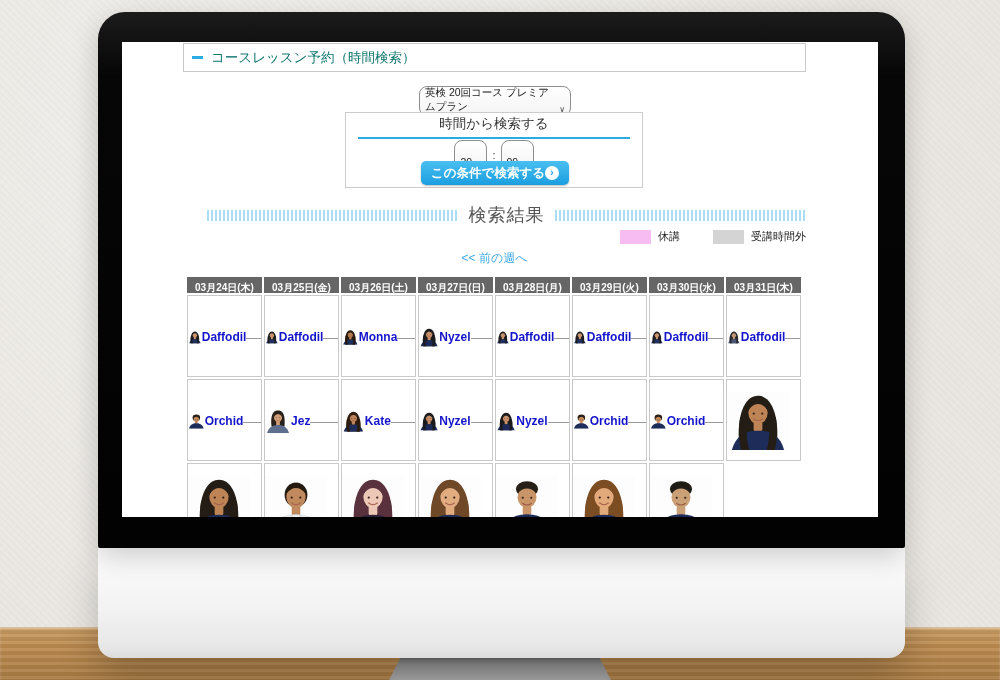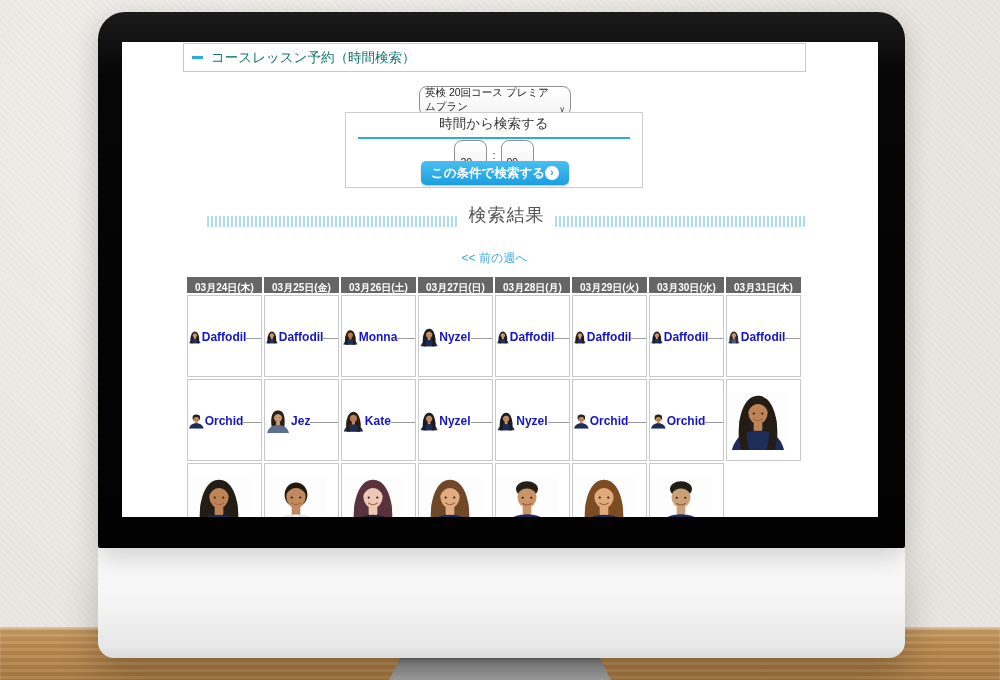--- a/index.html
+++ b/index.html
@@ -48,21 +48,21 @@
   .time-row{display:flex;align-items:center;justify-content:center;gap:5px;margin-top:1px;}
   .time-row .fselect{width:33px;}
   .colon{font-size:11px;color:#333;}
   .search-btn{position:absolute;left:75px;top:48px;width:148px;height:24px;border:none;border-radius:5px;
     background:linear-gradient(180deg,#49bff1,#1b9ee0);color:#fff;font-weight:bold;font-size:12.5px;
     display:flex;align-items:center;justify-content:center;cursor:pointer;
     box-shadow:0 1px 2px rgba(0,0,0,.25);
     font-family:"Liberation Sans","DejaVu Sans",sans-serif;}
   .btn-arrow{width:14px;height:14px;border-radius:50%;background:#fff;color:#1b9ee0;
     font-size:10px;font-weight:bold;display:flex;align-items:center;justify-content:center;line-height:1;}
-  .results-row{position:absolute;left:61px;top:161px;width:623px;display:flex;align-items:flex-end;gap:10px;padding-left:24px;}
+  .results-row{position:absolute;left:61px;top:161px;width:623px;display:flex;align-items:center;gap:10px;padding-left:24px;}
   .stripe{flex:1;height:11px;background:repeating-linear-gradient(90deg,#a9dcf5 0 2px,#ffffff 2px 4px);}
   .results-title{font-size:18px;color:#555;letter-spacing:1px;white-space:nowrap;}
   .legend{position:absolute;top:187px;right:72px;display:flex;align-items:center;gap:7px;}
   .legend .sw{width:31px;height:14px;}
   .legend .lbl{font-size:11px;color:#222;}
   .legend .grp2{margin-left:26px;}
   .prev-link{position:absolute;left:61px;top:208px;width:623px;text-align:center;
     font-size:12px;color:#3fa9e3;cursor:pointer;}
   .sched{position:absolute;left:65px;top:235px;width:614px;display:grid;
     grid-template-columns:repeat(8,1fr);gap:2px;}
@@ -195,20 +195,26 @@
           <span class="btn-arrow">›</span>
         </button>
       </div>
 
       <div class="results-row">
         <span class="stripe"></span>
         <span class="results-title">検索結果</span>
         <span class="stripe"></span>
       </div>
 
+      <div class="legend">
+        <span class="sw" style="background: rgb(247, 189, 242);"></span>
+        <span class="lbl">休講</span>
+        <span class="sw grp2" style="background: rgb(212, 212, 212);"></span>
+        <span class="lbl">受講時間外</span>
+      </div>
 
       <div class="prev-link">&lt;&lt; 前の週へ</div>
 
       <div class="sched">
         <div class="day-cell">03月24日(木)</div>
         <div class="day-cell">03月25日(金)</div>
         <div class="day-cell">03月26日(土)</div>
         <div class="day-cell">03月27日(日)</div>
         <div class="day-cell">03月28日(月)</div>
         <div class="day-cell">03月29日(火)</div>

